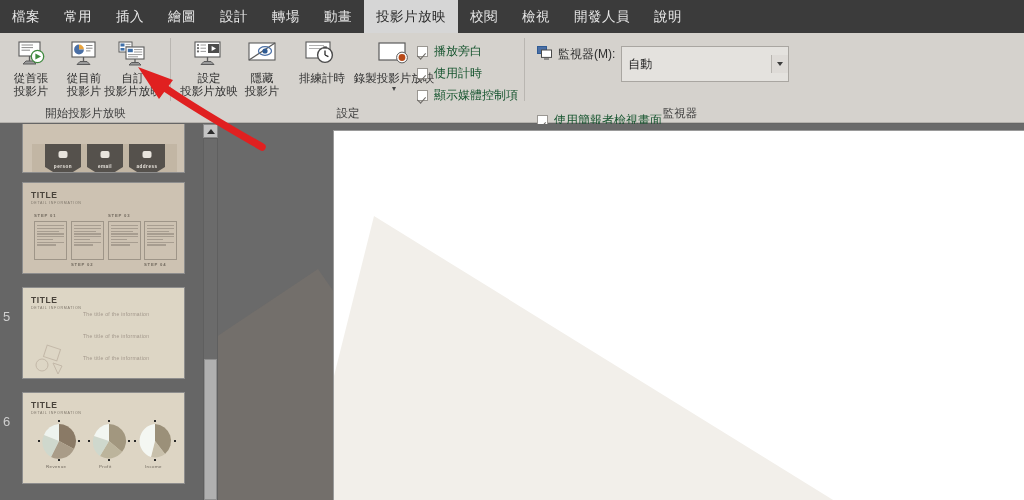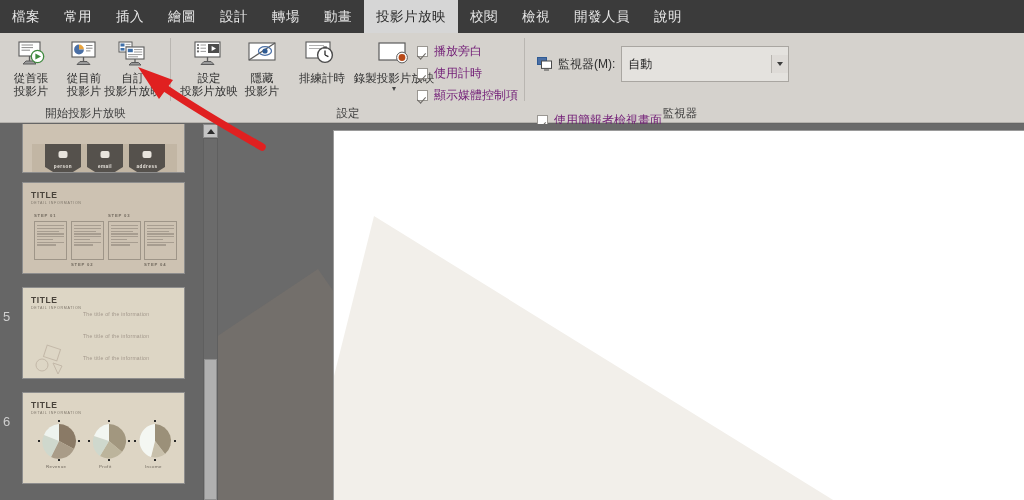--- a/index.html
+++ b/index.html
@@ -59,24 +59,24 @@
   .cbrow { position: absolute; display: flex; align-items: center; gap: 6px; cursor: pointer; }
   .cbox {
     width: 11px; height: 11px; background: #ffffff;
     border: 1px solid #9a9792; position: relative; flex: none;
   }
   .cbox.checked::after {
     content: ""; position: absolute; left: 1px; top: 4px;
     width: 4px; height: 7px; border: solid #6d6a66;
     border-width: 0 1.5px 1.5px 0; transform: rotate(42deg);
   }
-  .cbtext { font-size: 12px; color: #701a75; white-space: nowrap; }
-
-  
-  .mrow { position: absolute; display: flex; align-items: center; gap: 6px; }
+  .cbtext { font-size: 12px; color: #14532d; white-space: nowrap; }
+
+  
+  .mrow { position: absolute; display: flex; align-items: flex-start; gap: 6px; }
   .mlabel { font-size: 12px; color: #2d2d2d; white-space: nowrap; }
   .combo {
     width: 168px; height: 36px; background: #e4e2de;
     border: 1px solid #a9a6a1; display: flex; align-items: center;
     padding-left: 6px; font-size: 12px; color: #232323; cursor: pointer;
   }
   .combo .cval { flex: 1; }
   .combo .cbtn {
     width: 17px; height: 18px; border-left: 1px solid #b8b5b0;
     display: flex; align-items: center; justify-content: center;

